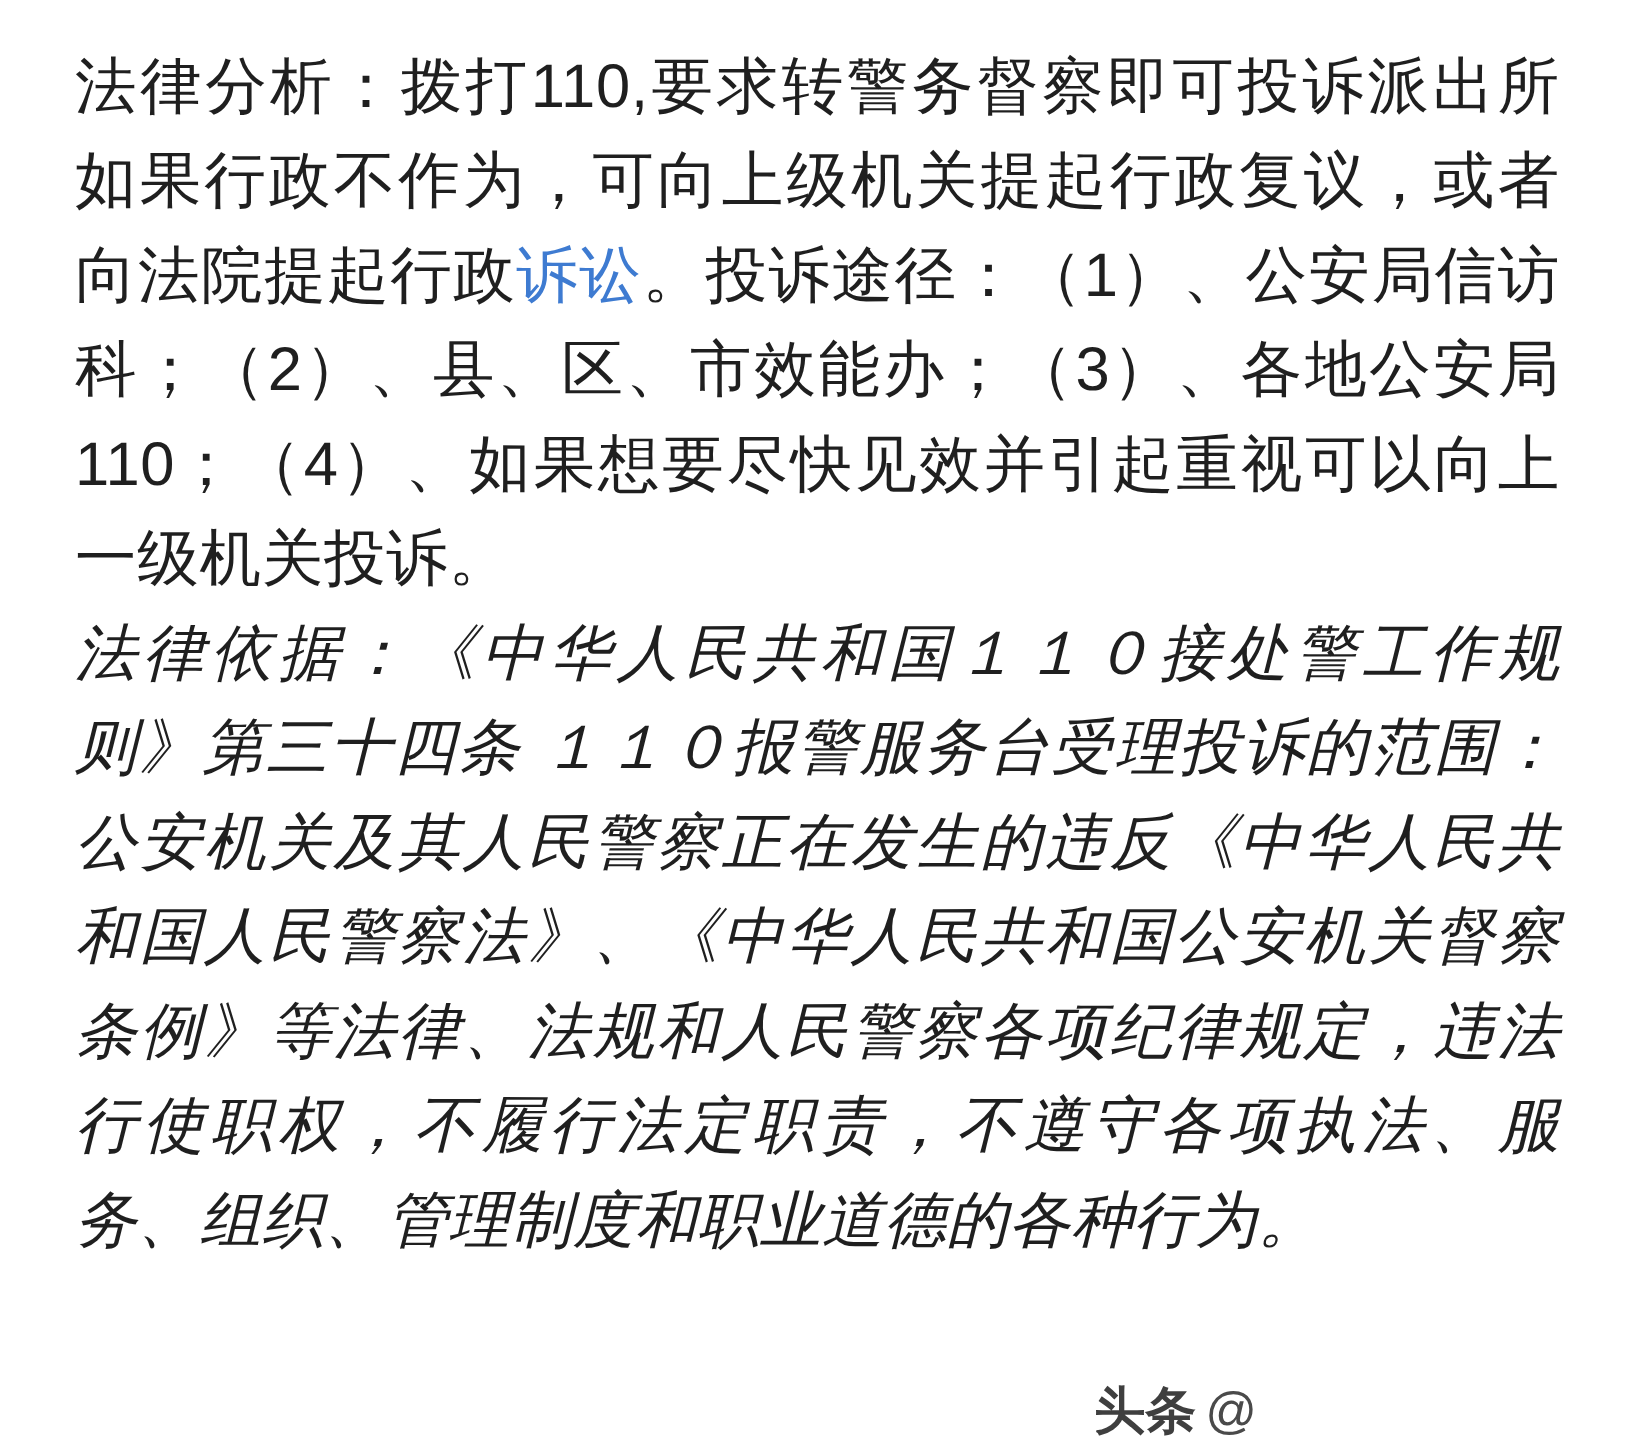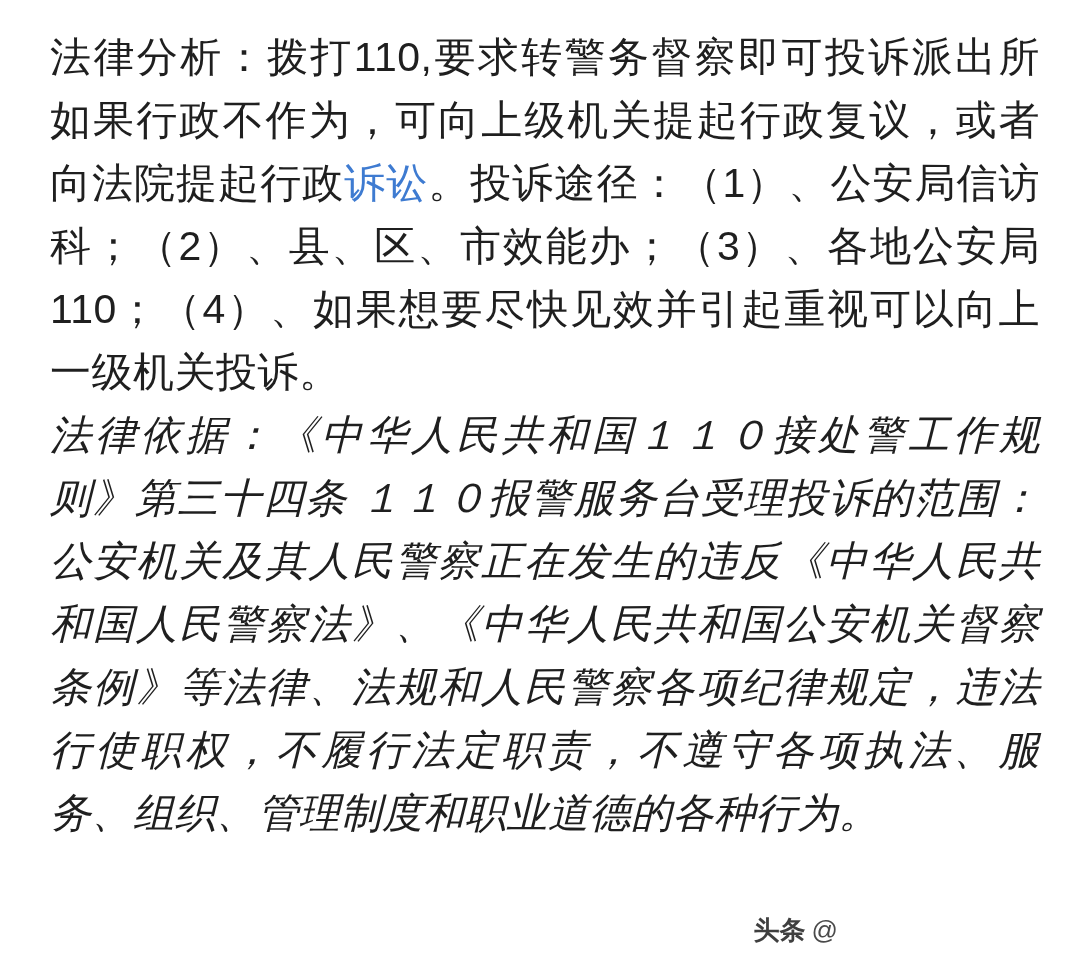--- a/index.html
+++ b/index.html
@@ -49,22 +49,22 @@
     font-style: italic;
   }
 
   .link {
     color: #3e7bd1;
   }
 
   .watermark {
     position: absolute;
     right: 22px;
-    bottom: 25px;
-    font-size: 26px;
+    bottom: 14px;
+    font-size: 34px;
     line-height: 30px;
     color: #4a4a4a;
     display: flex;
     align-items: center;
     gap: 6px;
     white-space: nowrap;
   }
   .watermark .wm-brand {
     font-weight: 700;
     color: #3f3f3f;

